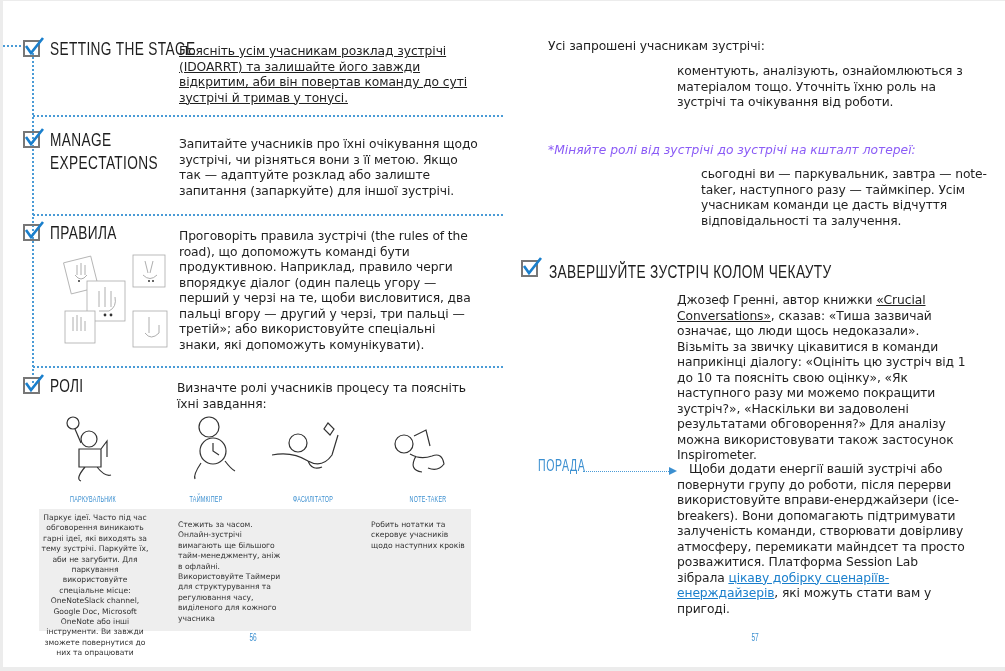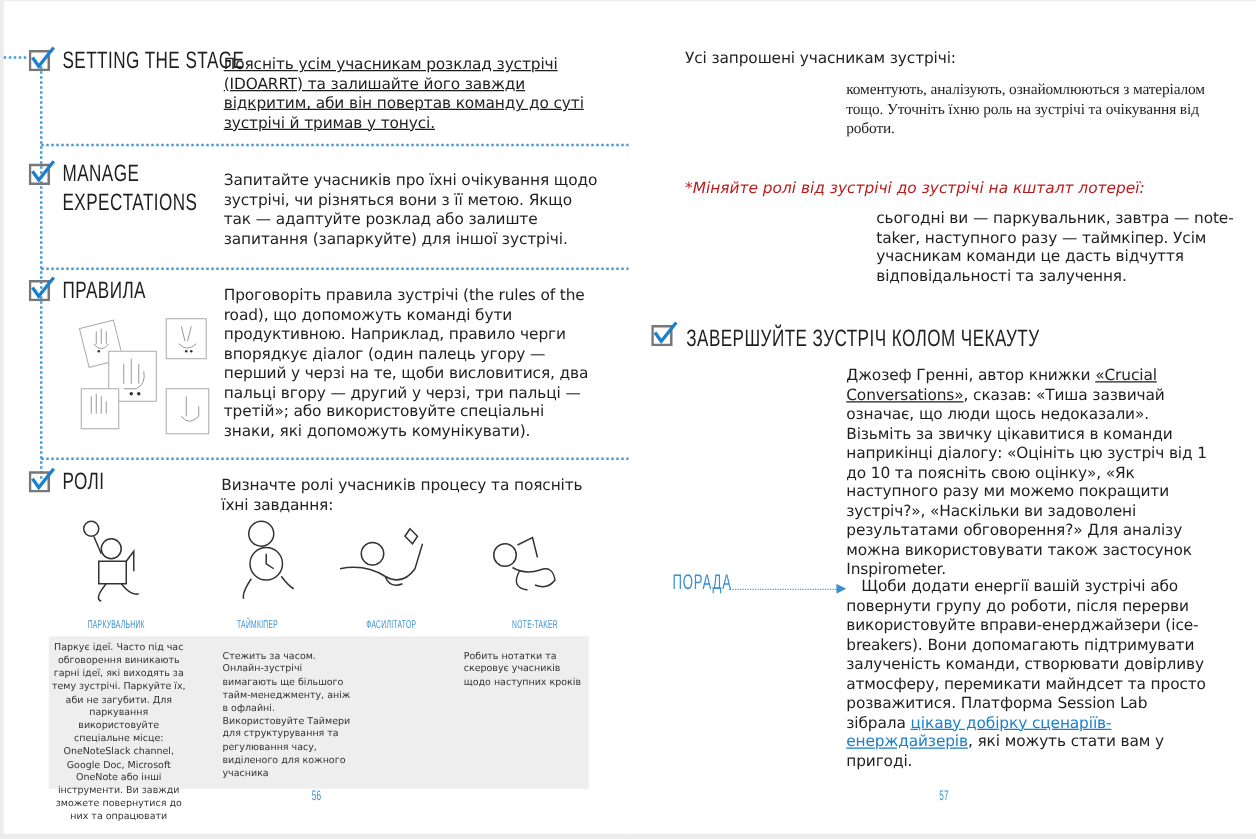--- a/index.html
+++ b/index.html
@@ -45,21 +45,21 @@
     position: absolute; left: 36px; top: 508px; width: 432px; height: 122px;
     background: #eeeeee;
   }
   .role-cell { position: absolute; font-size: 7.6px; line-height: 10.4px; color: #333; }
 
   .page-num {
     position: absolute; font-family: "Liberation Sans", sans-serif;
     font-size: 11px; color: #3b8fd0; transform: scaleX(0.6);
   }
 
-  .italic-blue { font-style: italic; color: #b91c1c; font-size: 12.3px; }
+  .italic-blue { font-style: italic; color: #8b5cf6; font-size: 12.3px; }
   .link { color: #1a7fcc; text-decoration: underline; }
   .link-dark { color: #1f1f1f; text-decoration: underline; }
 
   .tip-label {
     position: absolute; font-family: "Liberation Sans", sans-serif;
     font-size: 17px; color: #3b8fd0; text-transform: uppercase;
     transform: scaleX(0.62); transform-origin: left top; letter-spacing: 1px;
   }
   svg { display: block; }
 </style>
@@ -181,21 +181,21 @@
     <div class="role-cell" style="left:2px; top:4px; width:108px; text-align:center;">Паркує ідеї. Часто під час обговорення виникають гарні ідеї, які виходять за тему зустрічі. Паркуйте їх, аби не загубити. Для паркування використовуйте спеціальне місце: OneNoteSlack channel, Google Doc, Microsoft OneNote або інші інструменти. Ви завжди зможете повернутися до них та опрацювати</div>
     <div class="role-cell" style="left:112px; top:11px; width:108px;margin-left:27px;">Стежить за часом. Онлайн-зустрічі вимагають ще більшого тайм-менеджменту, аніж в офлайні. Використовуйте Таймери для структурування та регулювання часу, виділеного для кожного учасника</div>
     <div class="role-cell" style="left:332px; top:11px; width:100px;">Робить нотатки та скеровує учасників щодо наступних кроків</div>
   </div>
 
   <div class="page-num" style="left:244px; top:630px;">56</div>
 </div>
 
 <div class="page page-right">
   <div class="sec body-text" style="left:45px; top:38px; width:300px;">Усі запрошені учасникам зустрічі:</div>
-  <div class="sec body-text" style="left:174px; top:63px; width:300px;font-family:Liberation Serif, serif;">коментують, аналізують, ознайомлюються з матеріалом тощо. Уточніть їхню роль на зустрічі та очікування від роботи.</div>
+  <div class="sec body-text" style="left:174px; top:63px; width:300px;">коментують, аналізують, ознайомлюються з матеріалом тощо. Уточніть їхню роль на зустрічі та очікування від роботи.</div>
 
   <div class="sec italic-blue" style="left:45px; top:142px; width:400px;">*Міняйте ролі від зустрічі до зустрічі на кшталт лотереї:</div>
   <div class="sec body-text" style="left:174px; top:166px; width:300px;margin-left:24px;">сьогодні ви — паркувальник, завтра — note-taker, наступного разу — таймкіпер. Усім учасникам команди це дасть відчуття відповідальності та залучення.</div>
 
   <div class="checkbox" style="left:18px; top:256px;">
     <svg width="22" height="20" viewBox="0 0 22 20">
         <rect x="1" y="4" width="15" height="15" fill="none" stroke="#777" stroke-width="2"></rect>
         <path d="M3 9 L8 16 L20 1" fill="none" stroke="#1a7fcc" stroke-width="2.6"></path>
       </svg>
   </div>

